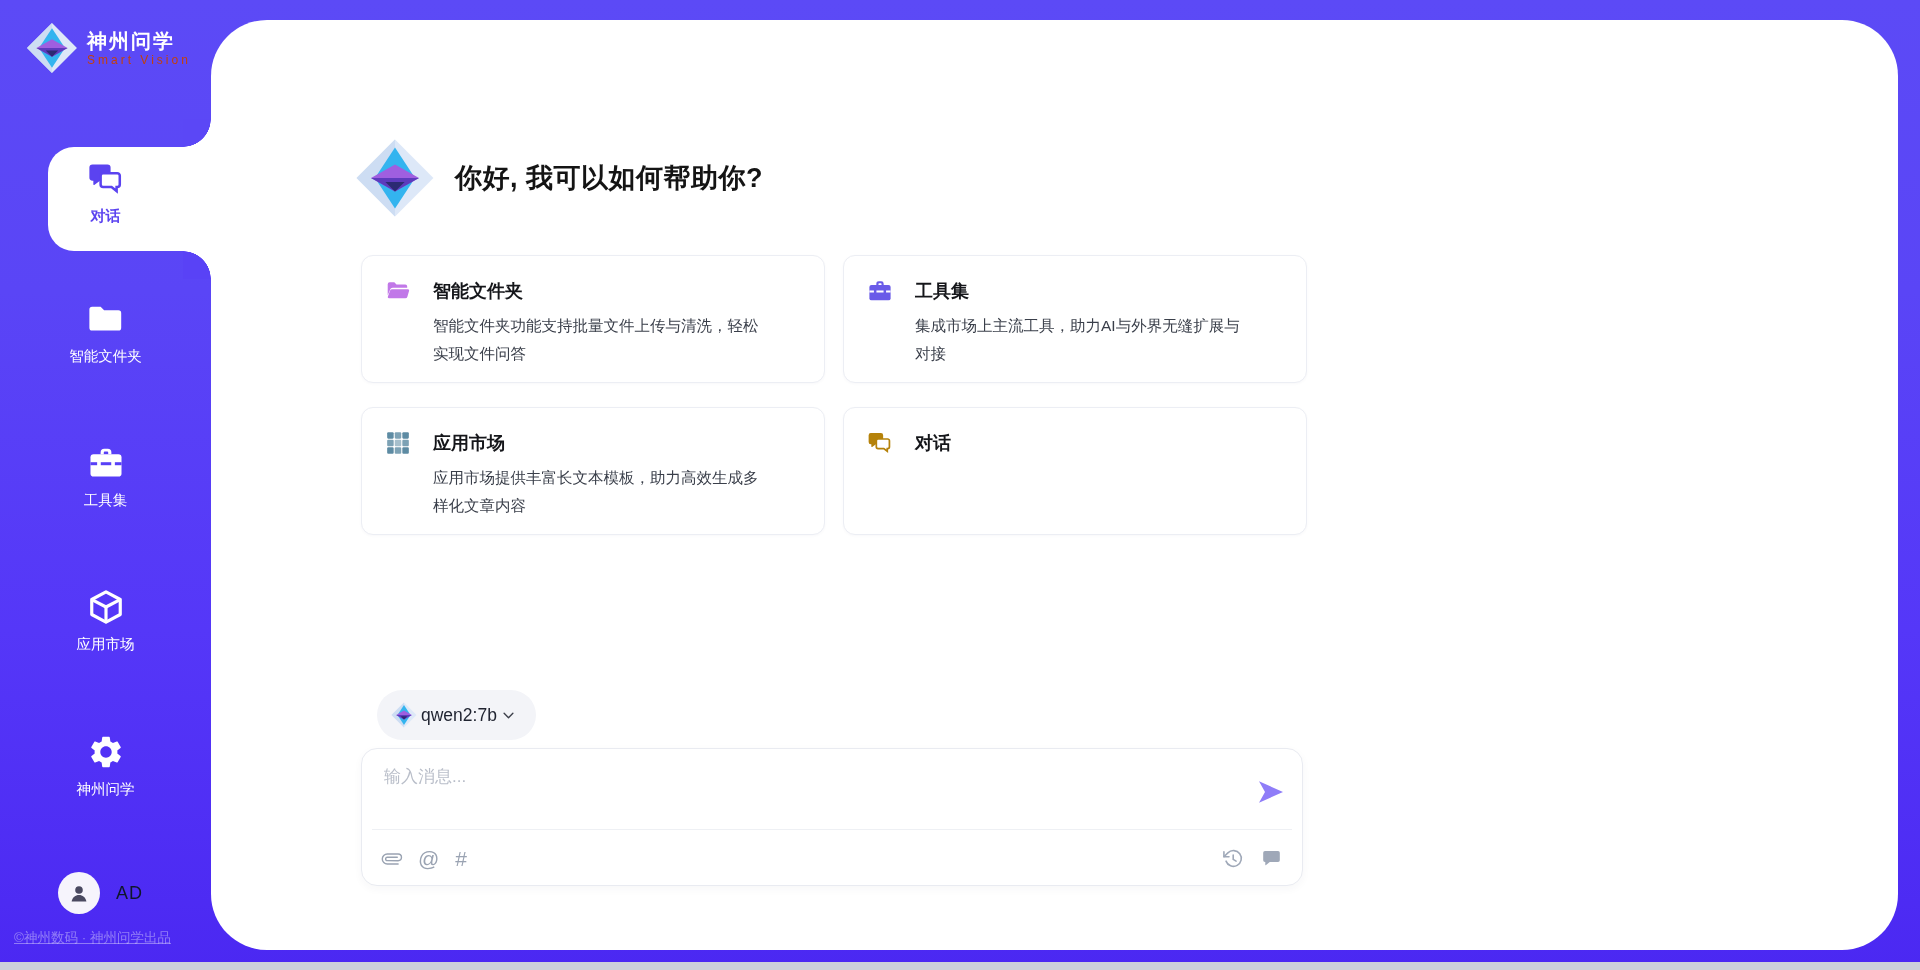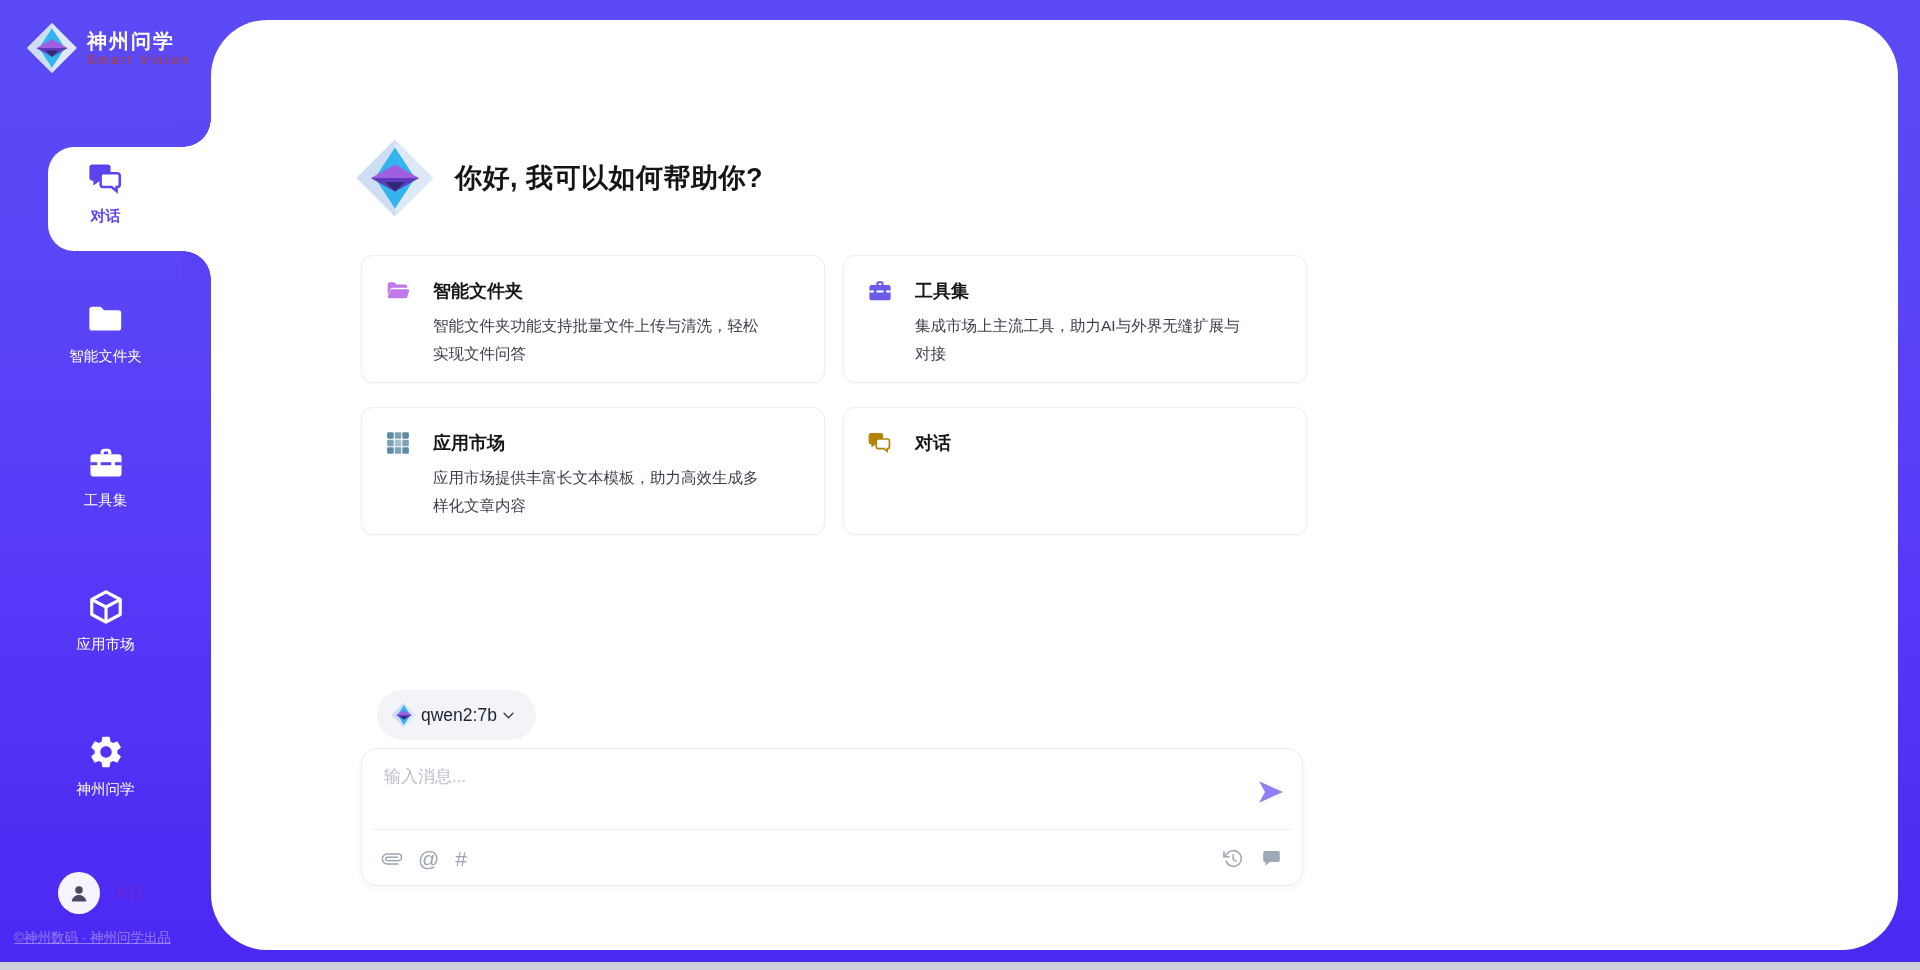--- a/index.html
+++ b/index.html
@@ -61,21 +61,21 @@
 
   .user-row {
     position:absolute; left:58px; top:872px;
     display:flex; align-items:center; gap:16px; cursor:pointer;
   }
   .avatar {
     width:42px; height:42px; border-radius:50%; background:#f6f4fc;
     display:flex; align-items:center; justify-content:center;
   }
   .avatar svg { width:26px; height:26px; }
-  .user-name { color:#6d28d9; font-size:18px; font-weight:500; letter-spacing:1px; }
+  .user-name { color:#0f172a; font-size:18px; font-weight:500; letter-spacing:1px; }
 
   .copyright {
     position:absolute; left:14px; top:929px; width:184px;
     color:rgba(255,255,255,0.38); font-size:13.5px; white-space:nowrap;text-decoration:underline;
   }
 
   
   .hero {
     position:absolute; left:355px; top:138px;
     display:flex; align-items:center; gap:20px;

